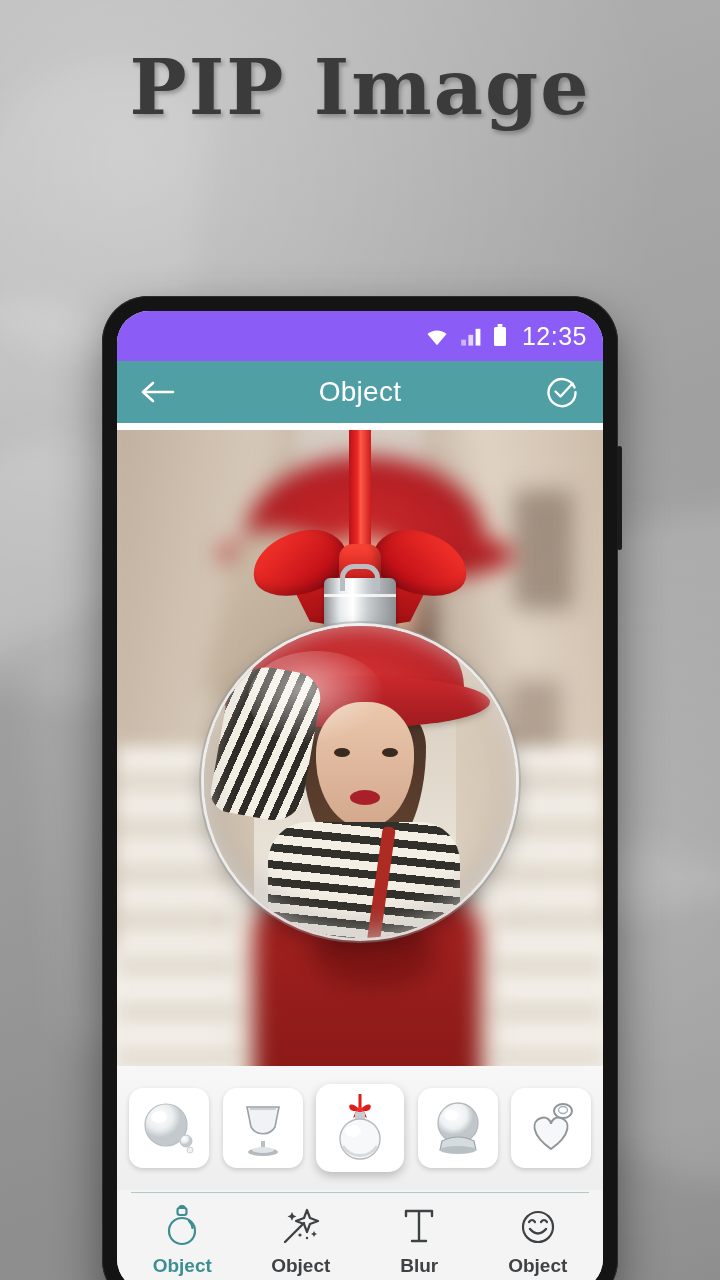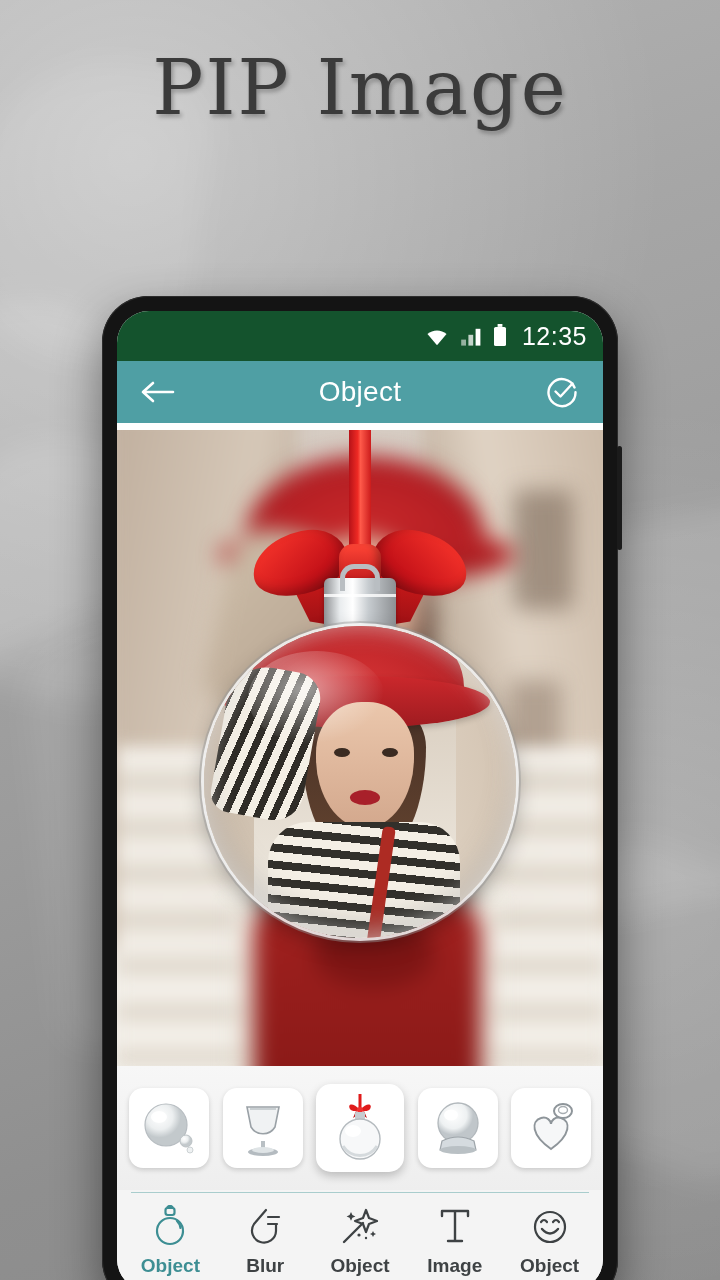--- a/index.html
+++ b/index.html
@@ -23,21 +23,21 @@
   .blob.b2 { left:-60px;  top:440px; width:260px; height:260px; border-radius:120px 40px 110px 60px; transform:rotate(14deg); background:rgba(255,255,255,.13); }
   .blob.b3 { left:-30px;  top:60px;  width:230px; height:300px; border-radius:140px 60px 40px 120px; transform:rotate(8deg); background:rgba(255,255,255,.10); }
   .blob.b4 { right:-110px; top:520px; width:300px; height:380px; border-radius:130px 50px 140px 60px; transform:rotate(-10deg); background:rgba(255,255,255,.12); }
   .blob.b5 { right:-80px; top:860px; width:260px; height:300px; border-radius:60px 130px 50px 130px; transform:rotate(20deg); background:rgba(255,255,255,.10); }
   .blob.b6 { left:40px;   top:620px; width:200px; height:420px; border-radius:90px 30px 100px 30px; transform:rotate(-6deg); background:rgba(255,255,255,.07); }
 
   
   .promo { position:absolute; left:0; right:0; top:0; text-align:center; z-index:5; }
   .promo-title {
     font-family:"DejaVu Serif", serif;
-    font-size:76px; font-weight:400; letter-spacing:2px;
+    font-size:76px; font-weight:700; letter-spacing:2px;
     color:#3b3b3b; margin-top:48px; line-height:1.05;
     text-shadow:2px 3px 4px rgba(0,0,0,.28);
   }
   .promo-sub {
     font-size:34px; font-weight:700; color:#3d3d3d;
     line-height:1.44; margin-top:24px;
     text-shadow:1px 2px 3px rgba(0,0,0,.22);
   }
 
   
@@ -54,21 +54,21 @@
     width:5px; height:104px; background:#1b1b1b; border-radius:3px;
   }
   .screen {
     position:absolute; left:15px; top:15px; right:15px; bottom:15px;
     background:#ffffff; border-radius:32px; overflow:hidden;
     display:flex; flex-direction:column;
   }
 
   
   .statusbar {
-    height:50px; background:#14532d; flex:none;
+    height:50px; background:#8b5cf6; flex:none;
     display:flex; align-items:center; justify-content:flex-end;
     padding-right:16px; gap:8px;
   }
   .statusbar .time { color:#fff; font-size:25px; font-weight:400; letter-spacing:.5px; margin-left:6px; }
   .si { display:block; }
 
   
   .appbar {
     height:62px; background:#4f9fa4; flex:none;
     display:flex; align-items:center; padding:0 20px;
@@ -431,29 +431,20 @@
             <svg width="40" height="42" viewBox="0 0 40 42">
               <rect x="15.5" y="3" width="9" height="7" rx="2.2" fill="none" stroke="#3d8e93" stroke-width="2.2"></rect>
               <path d="M17 3 A3.2 3.2 0 0 1 23 3" fill="none" stroke="#3d8e93" stroke-width="2.2"></path>
               <circle cx="20" cy="26" r="13" fill="none" stroke="#3d8e93" stroke-width="2.2"></circle>
               <path d="M27 16 A12 12 0 0 1 30.5 23" fill="none" stroke="#3d8e93" stroke-width="2.2" stroke-linecap="round"></path>
             </svg>
           </div>
           <span class="lbl">Object</span>
         </div>
 
-        <div class="navitem">
-          <div class="navicon">
-            <svg width="40" height="42" viewBox="0 0 40 42">
-              <path d="M21 5 L9 19 A12 12 0 1 0 31 26 L31 19" fill="none" stroke="#3e4244" stroke-width="2.2" stroke-linecap="round" stroke-linejoin="round"></path>
-              <path d="M23 12 H34 M23 19 H32" stroke="#3e4244" stroke-width="2.2" stroke-linecap="round"></path>
-            </svg>
-          </div>
-          <span class="lbl">Blur</span>
-        </div>
 
         <div class="navitem">
           <div class="navicon">
             <svg width="42" height="42" viewBox="0 0 42 42">
               <path d="M5 37 L24 18" stroke="#3e4244" stroke-width="2.4" stroke-linecap="round"></path>
               <path d="M27 5 L30 13 L38 16 L30 19 L27 27 L24 19 L16 16 L24 13 Z" fill="none" stroke="#3e4244" stroke-width="2.2" stroke-linejoin="round"></path>
               <path d="M12 7 L13.4 10 L16.4 11.4 L13.4 12.8 L12 15.8 L10.6 12.8 L7.6 11.4 L10.6 10 Z" fill="#3e4244"></path>
               <path d="M34 26 L35 28 L37 29 L35 30 L34 32 L33 30 L31 29 L33 28 Z" fill="#3e4244"></path>
               <circle cx="20" cy="30" r="1.6" fill="#3e4244"></circle>
               <circle cx="27" cy="33" r="1.2" fill="#3e4244"></circle>
@@ -461,21 +452,21 @@
           </div>
           <span class="lbl">Object</span>
         </div>
 
         <div class="navitem">
           <div class="navicon">
             <svg width="40" height="42" viewBox="0 0 40 42">
               <path d="M7 6 H33 M20 6 V36 M13 36 H27 M7 6 V11 M33 6 V11" stroke="#3e4244" stroke-width="2.4" fill="none" stroke-linecap="round"></path>
             </svg>
           </div>
-          <span class="lbl">Image</span>
+          <span class="lbl">Blur</span>
         </div>
 
         <div class="navitem">
           <div class="navicon">
             <svg width="40" height="42" viewBox="0 0 40 42">
               <circle cx="20" cy="22" r="15" fill="none" stroke="#3e4244" stroke-width="2.2"></circle>
               <path d="M11 17 Q14 13 17 17" fill="none" stroke="#3e4244" stroke-width="2.2" stroke-linecap="round"></path>
               <path d="M23 17 Q26 13 29 17" fill="none" stroke="#3e4244" stroke-width="2.2" stroke-linecap="round"></path>
               <path d="M12 24 Q20 33 28 24" fill="none" stroke="#3e4244" stroke-width="2.4" stroke-linecap="round"></path>
             </svg>

